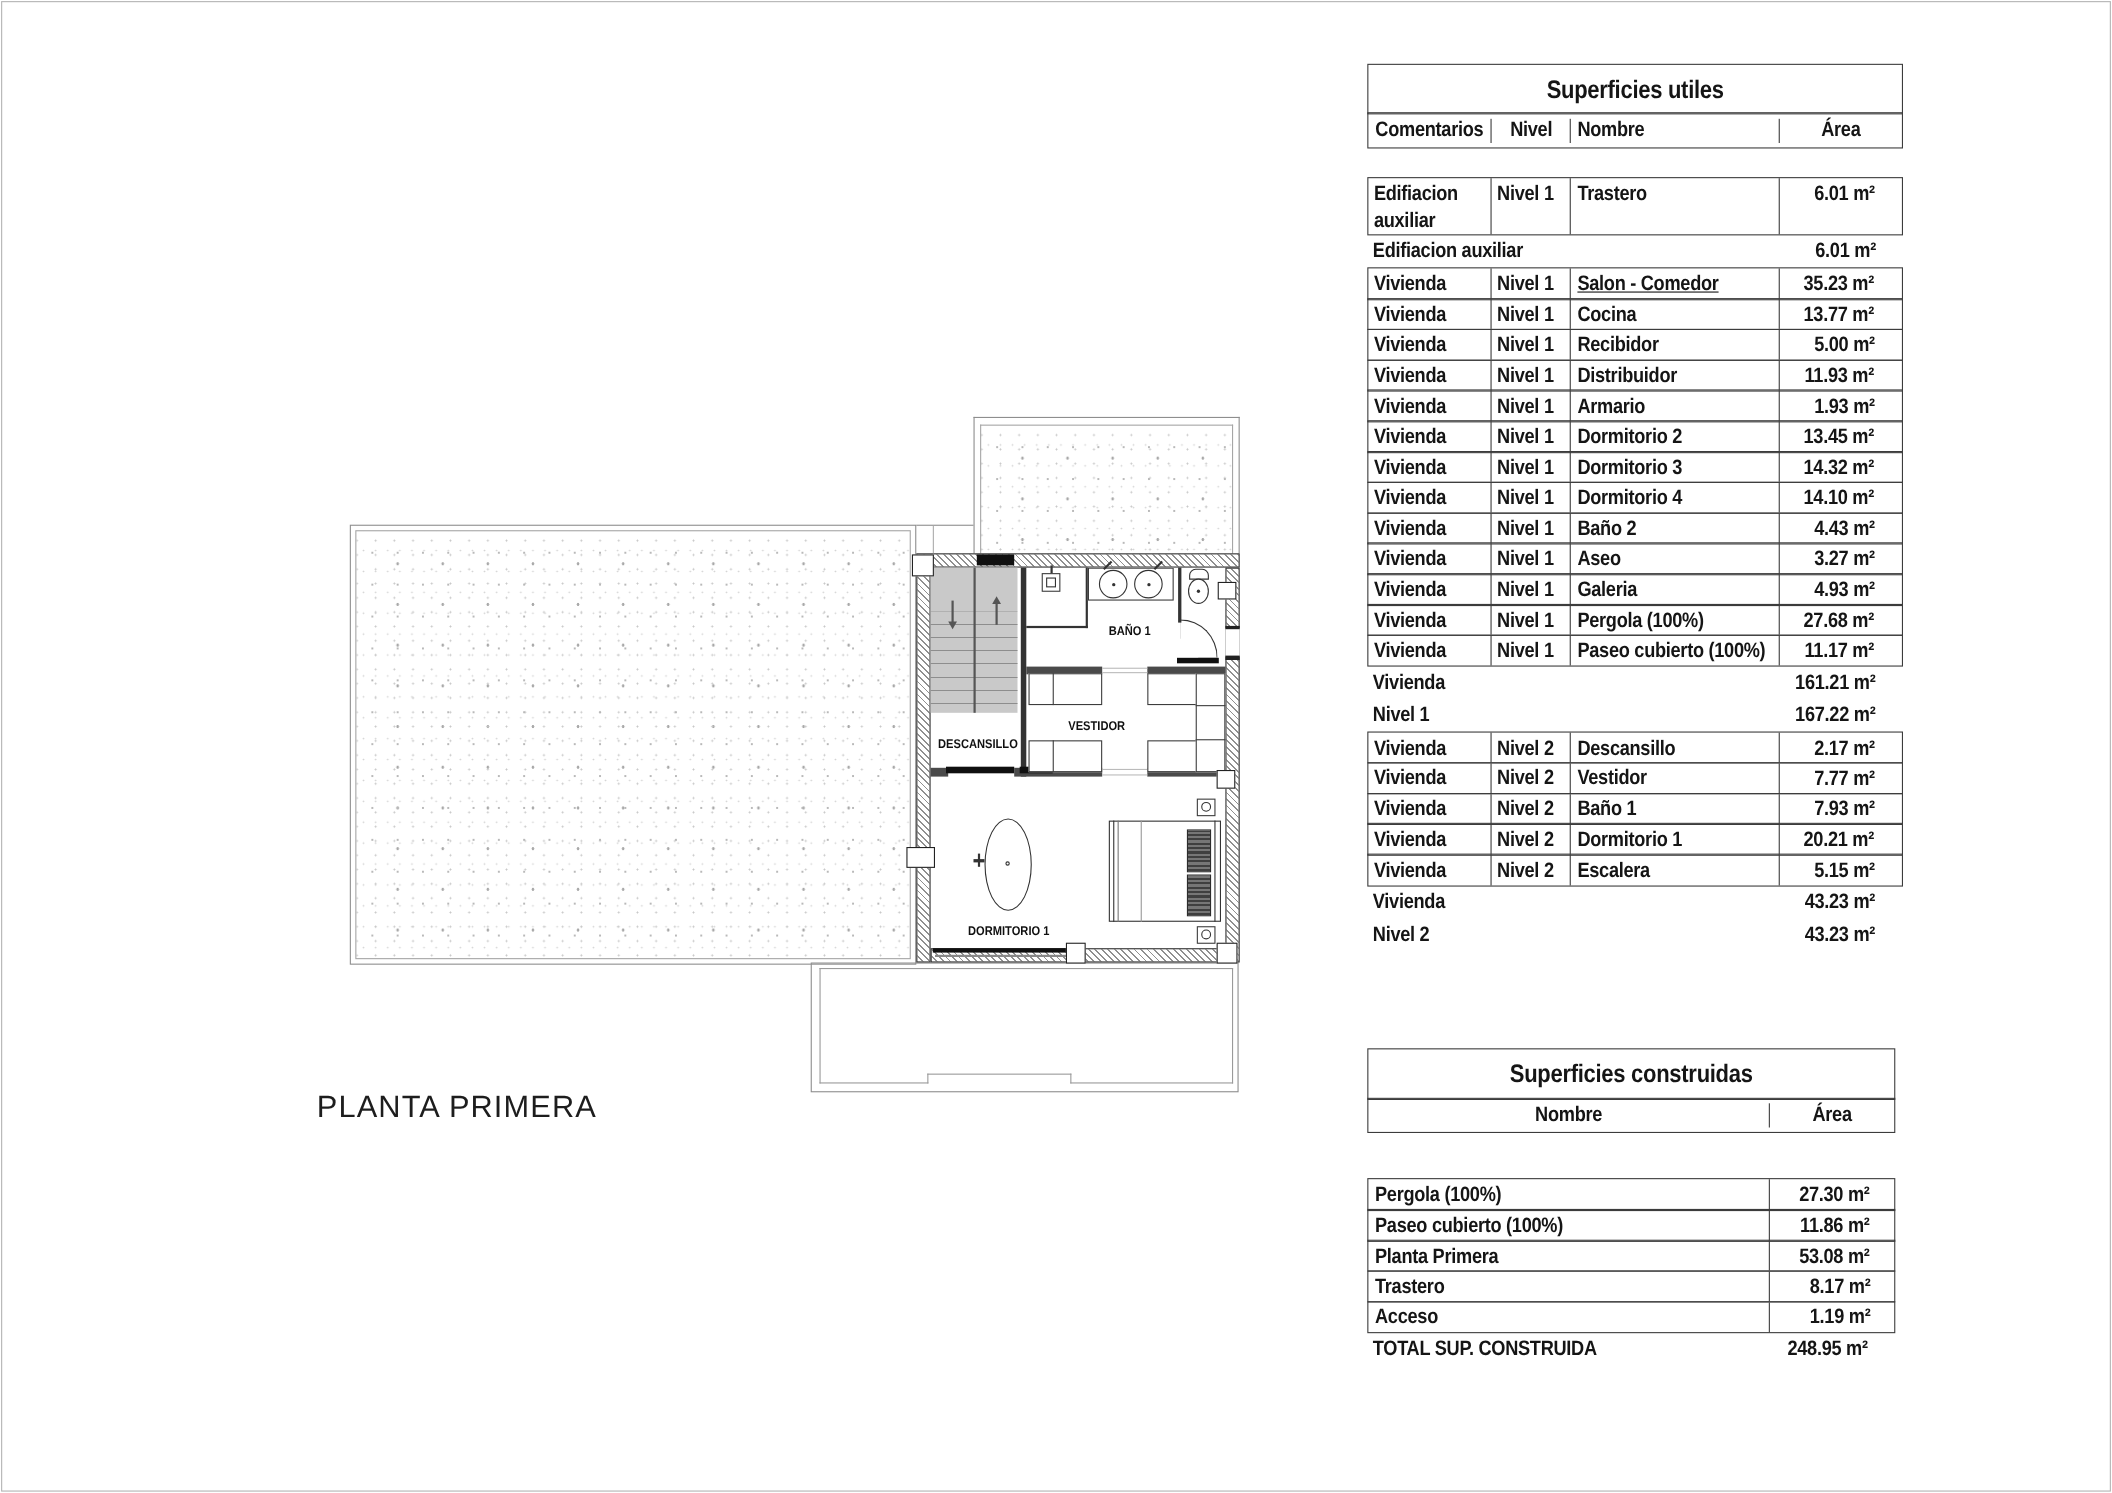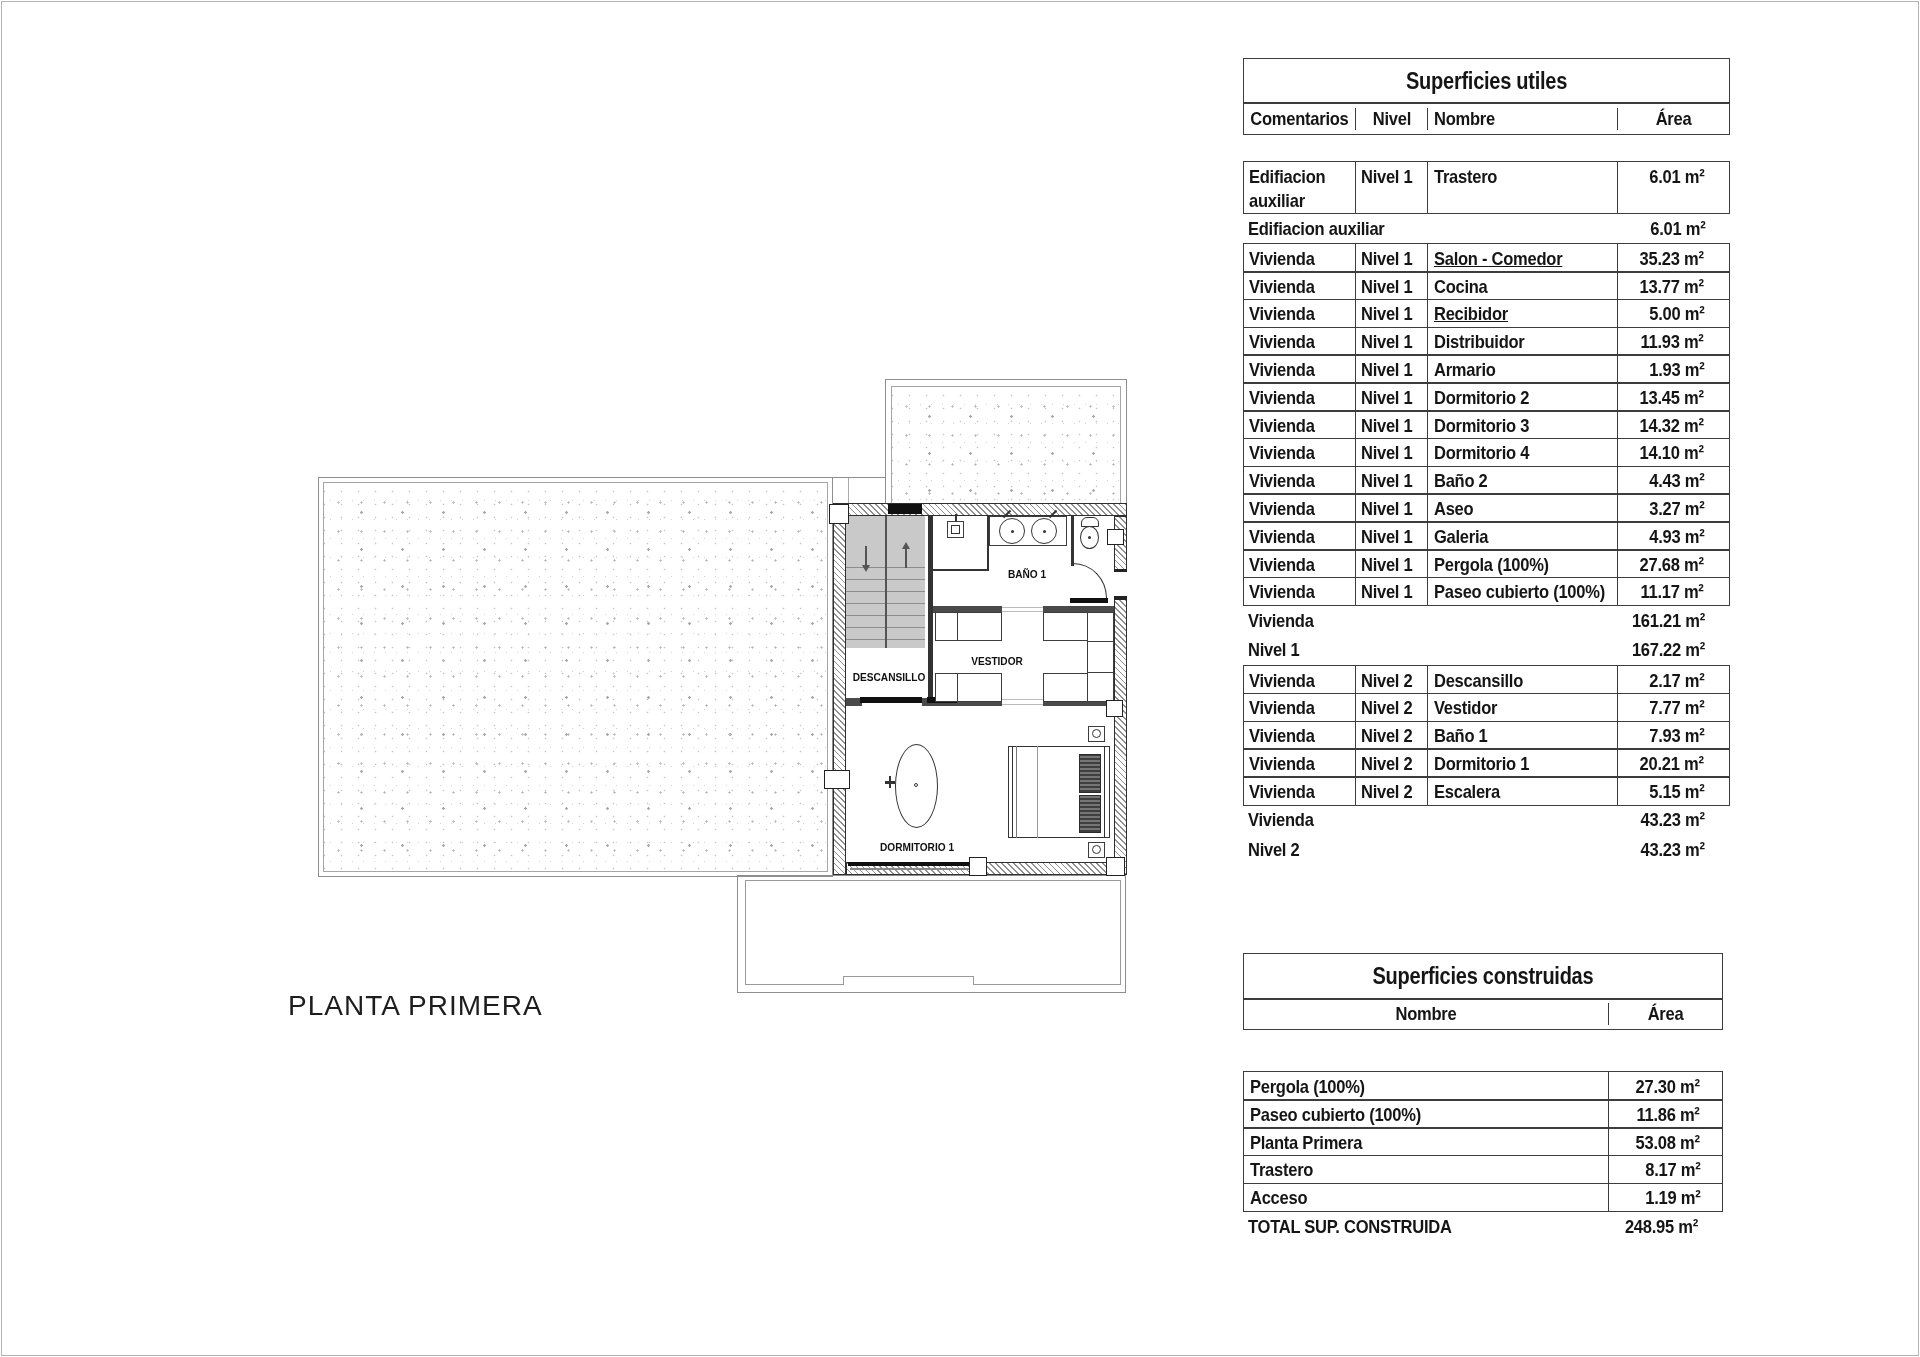--- a/index.html
+++ b/index.html
@@ -250,21 +250,21 @@
             <span class="cndr">13.77 m²</span>
           </div>
         </div>
         <div class="trow">
           <div class="cell" style="width: 112px; padding-left: 5px;">
             <div class="cndblk">Vivienda</div>
           </div>
           <div class="cell" style="width: 72px; padding-left: 5px;">
             <span class="cnd">Nivel 1</span>
           </div>
-          <div class="cell" style="width: 190px; padding-left: 6px; text-decoration: underline;">
+          <div class="cell" style="width: 190px; padding-left: 6px;">
             <span class="cnd">Recibidor</span>
           </div>
           <div class="cell right" style="flex: 1 1 0%;">
             <span class="cndr">5.00 m²</span>
           </div>
         </div>
         <div class="trow">
           <div class="cell" style="width: 112px; padding-left: 5px;">
             <div class="cndblk">Vivienda</div>
           </div>
@@ -431,21 +431,21 @@
         <div class="trow">
           <div class="cell" style="width: 112px; padding-left: 5px;">
             <div class="cndblk">Vivienda</div>
           </div>
           <div class="cell" style="width: 72px; padding-left: 5px;">
             <span class="cnd">Nivel 2</span>
           </div>
           <div class="cell" style="width: 190px; padding-left: 6px;">
             <span class="cnd">Vestidor</span>
           </div>
-          <div class="cell right" style="flex: 1 1 0%;">
+          <div class="cell right" style="flex: 1 1 0%; align-items: center;">
             <span class="cndr">7.77 m²</span>
           </div>
         </div>
         <div class="trow">
           <div class="cell" style="width: 112px; padding-left: 5px;">
             <div class="cndblk">Vivienda</div>
           </div>
           <div class="cell" style="width: 72px; padding-left: 5px;">
             <span class="cnd">Nivel 2</span>
           </div>

